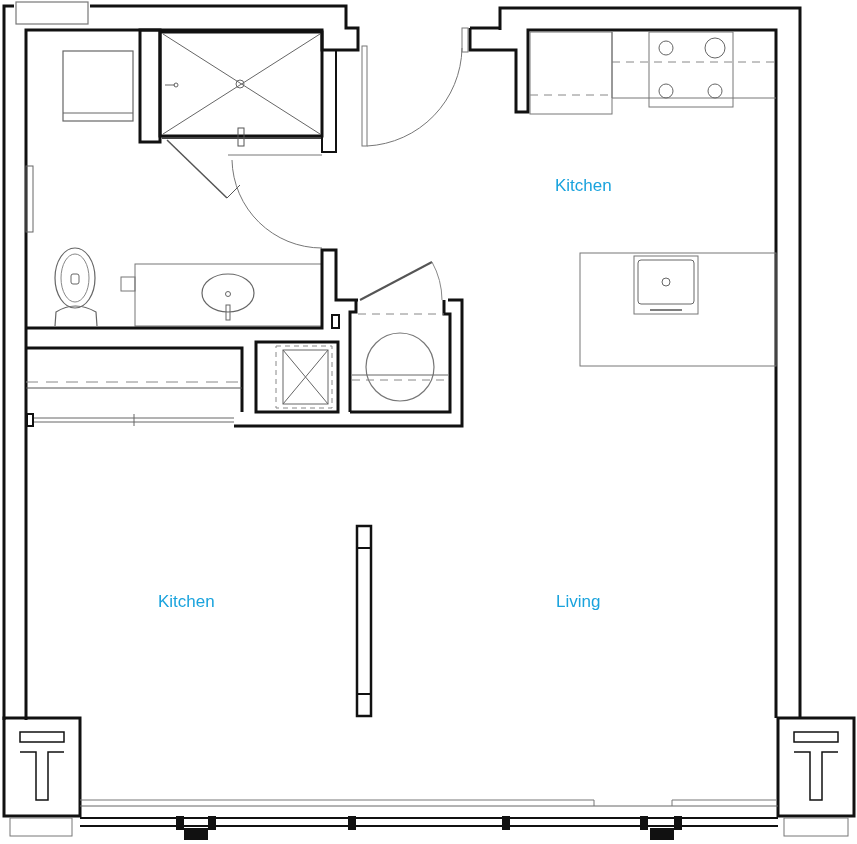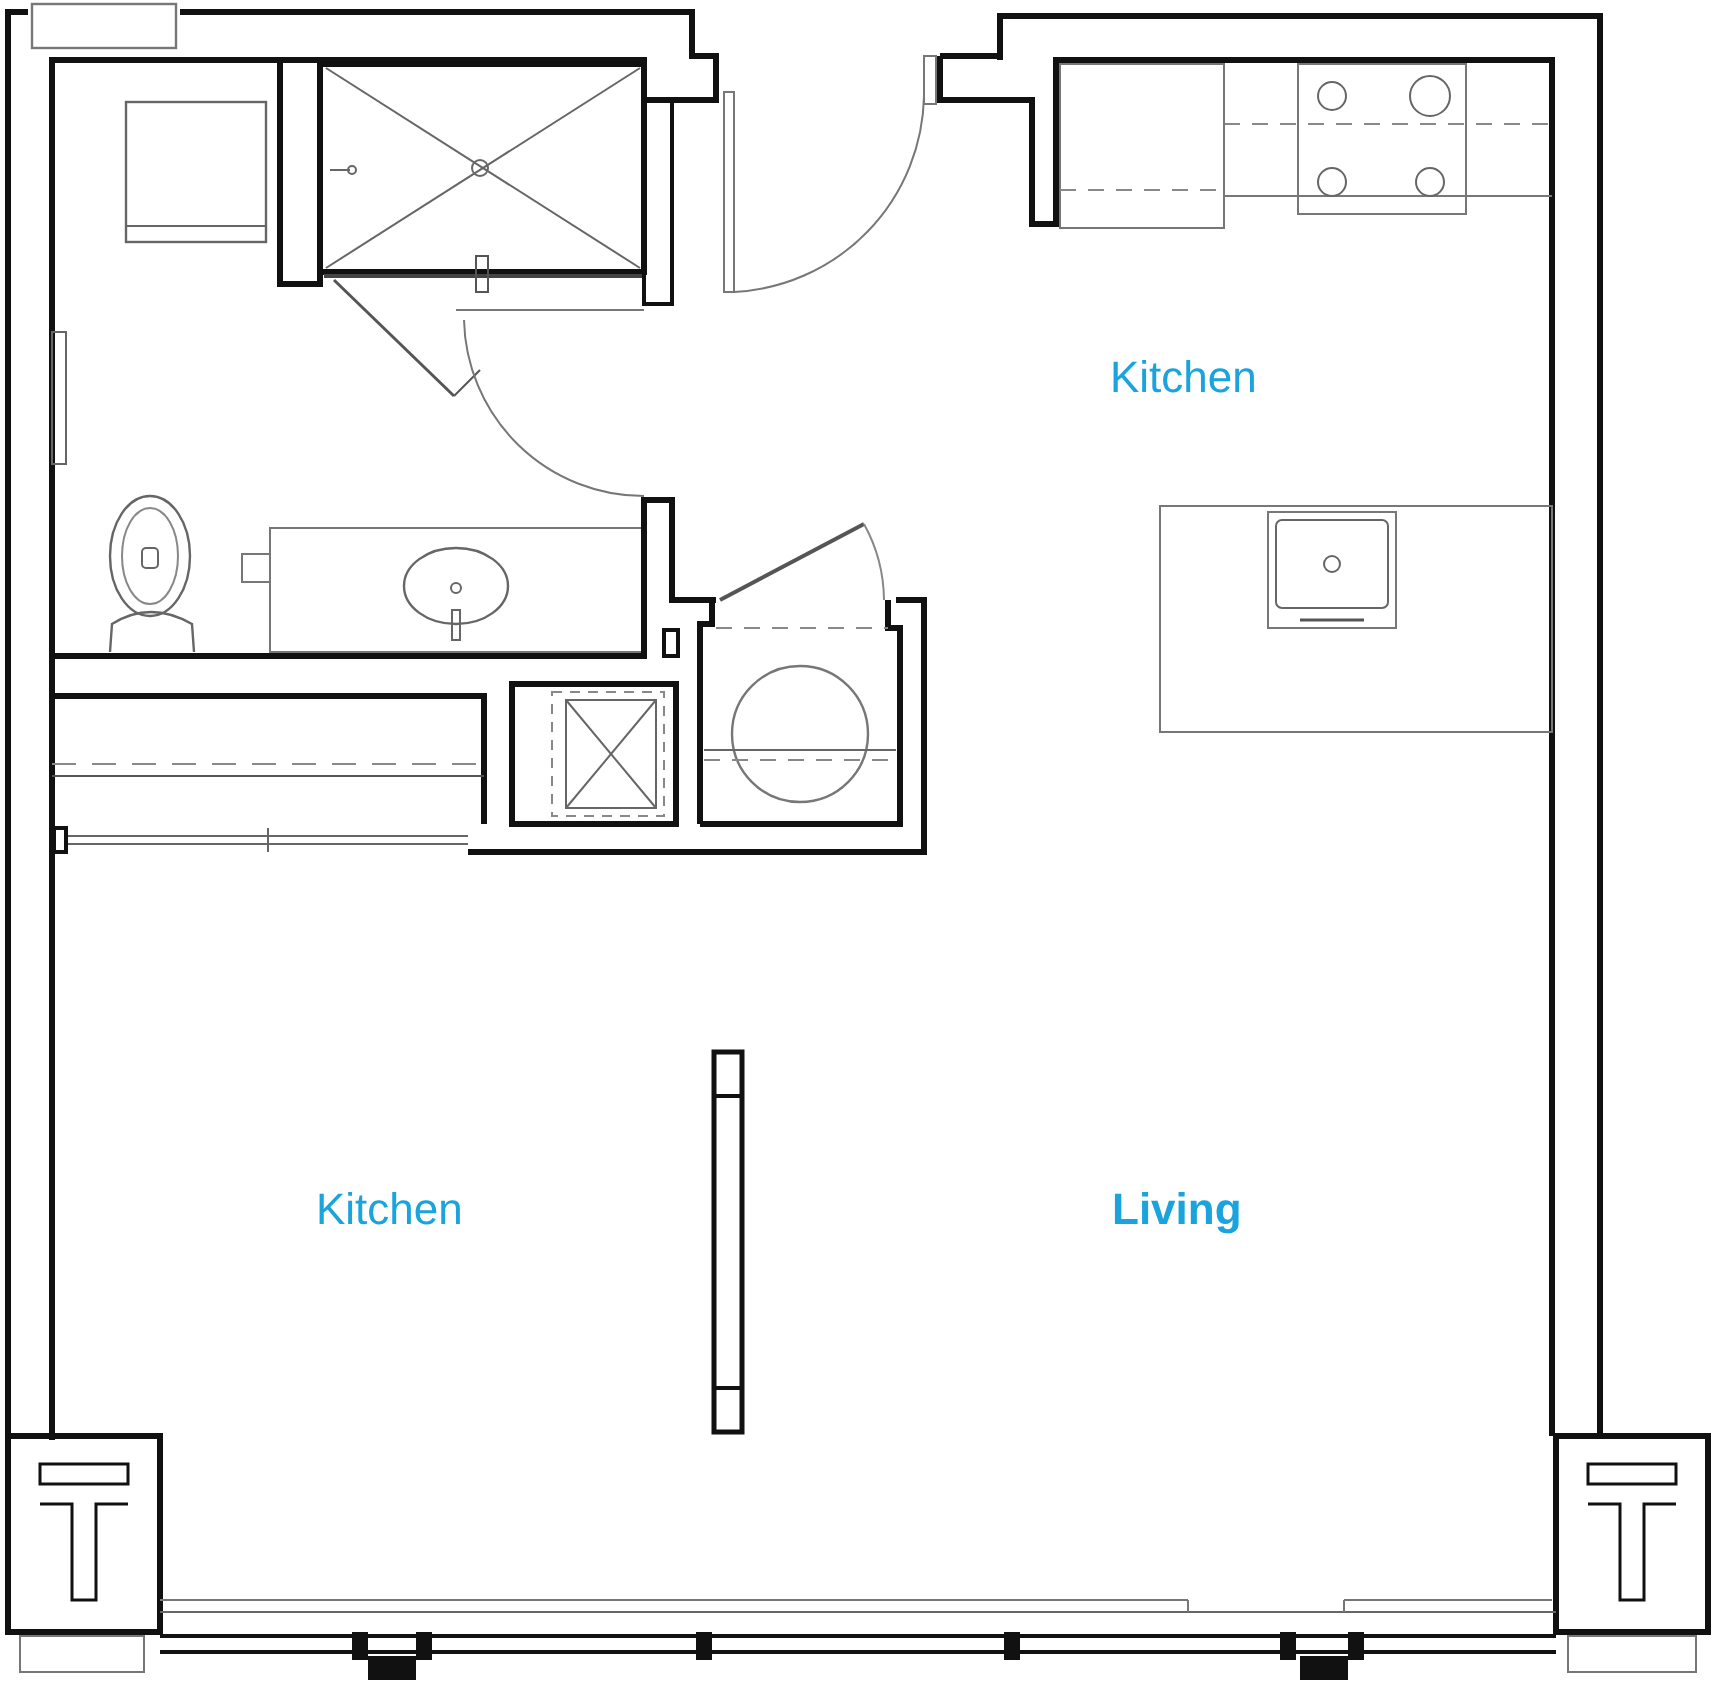--- a/index.html
+++ b/index.html
@@ -1,18 +1,18 @@
 <!DOCTYPE html>
 <html><head>
 <meta charset="utf-8">
 <style>
   html, body { margin:0; padding:0; background:#ffffff; }
   body { width:857px; height:844px; position:relative; overflow:hidden; font-family:"Liberation Sans", sans-serif; }
   #plan { position:absolute; left:0; top:0; }
-  .room-label { position:absolute; font-family:"Liberation Sans", sans-serif; font-size:22px; color:#1aa3dd; white-space:nowrap; }
+  .room-label { position:absolute; font-family:"Liberation Sans", sans-serif; font-size:17px; color:#1aa3dd; white-space:nowrap; }
 </style>
 </head>
 <body>
 
 <svg id="plan" width="857" height="844" viewBox="0 0 857 844" xmlns="http://www.w3.org/2000/svg">
   <g fill="none" stroke="#111" stroke-width="3">
 
     <polyline points="4,720 4,6 14,6"></polyline>
     <polyline points="90,6 346,6 346,28 358,28 358,50 322,50 322,30 26,30 26,720"></polyline>
 
@@ -145,13 +145,13 @@
     <rect x="640" y="816" width="8" height="14" fill="#111"></rect>
     <rect x="674" y="816" width="8" height="14" fill="#111"></rect>
     <rect x="650" y="828" width="24" height="12" fill="#111"></rect>
     <rect x="10" y="818" width="62" height="18" fill="none" stroke="#777"></rect>
     <rect x="784" y="818" width="64" height="18" fill="none" stroke="#777"></rect>
   </g>
 </svg>
 
 <div class="room-label" style="left:555px; top:176px;">Kitchen</div>
 <div class="room-label" style="left:158px; top:592px;">Kitchen</div>
-<div class="room-label" style="left:556px; top:592px;font-weight:bold;">Living</div>
+<div class="room-label" style="left:556px; top:592px;">Living</div>
 
 </body></html>

